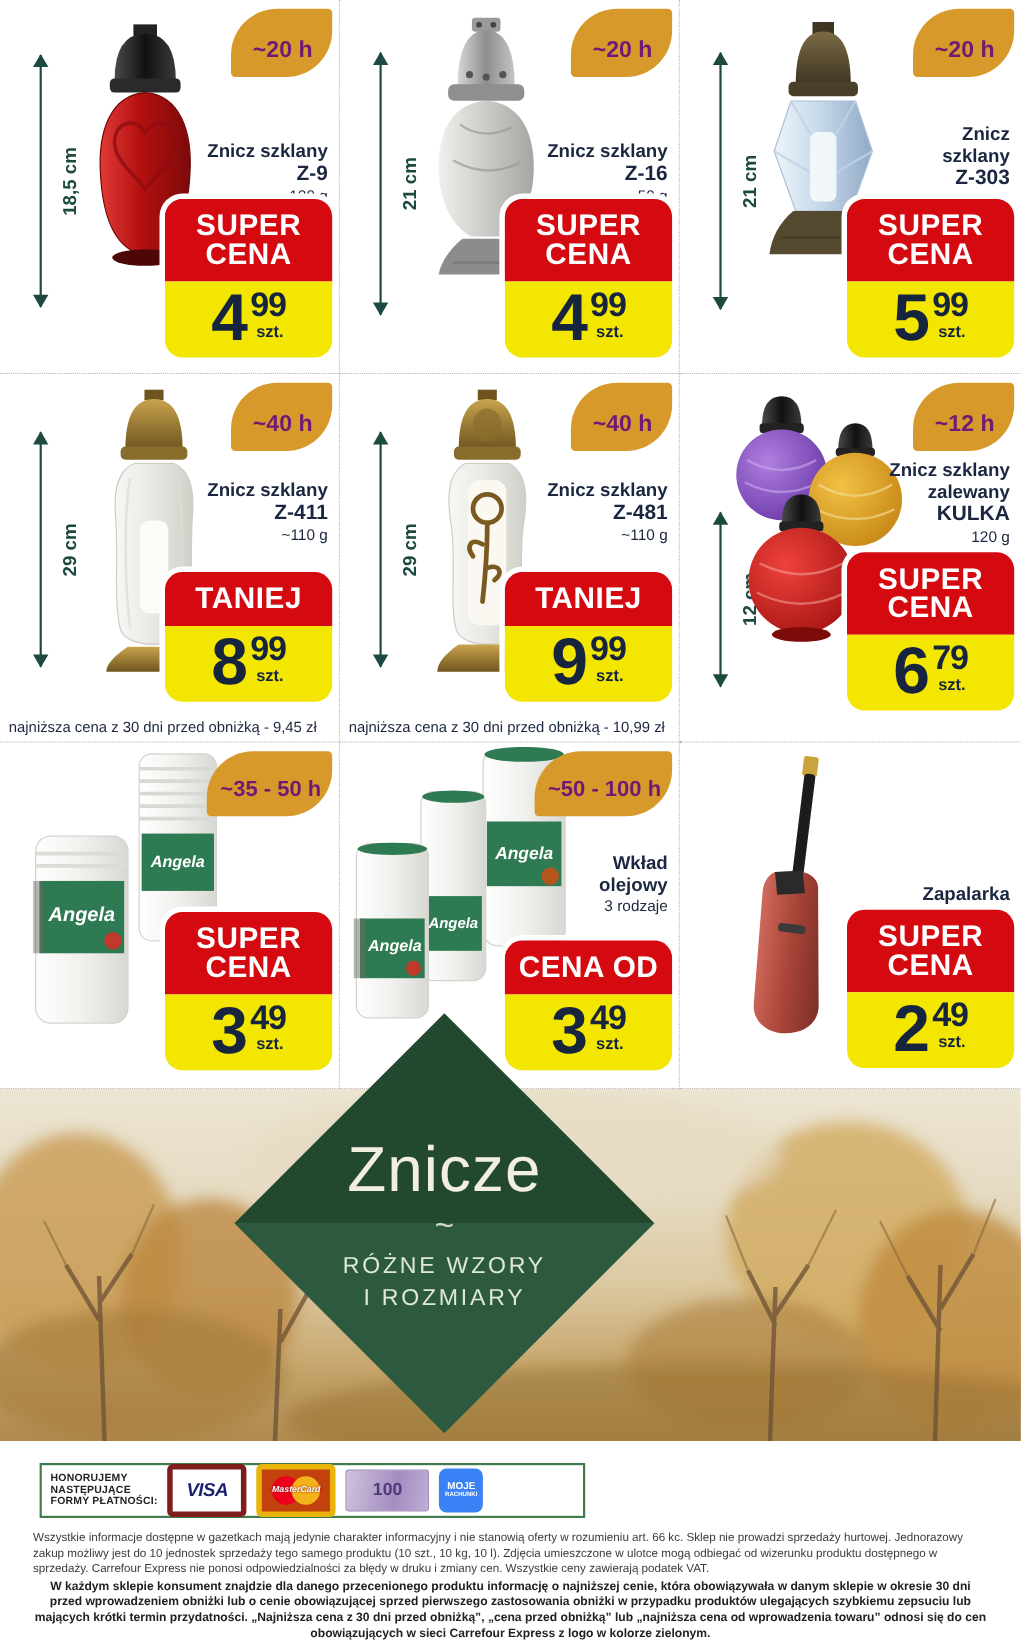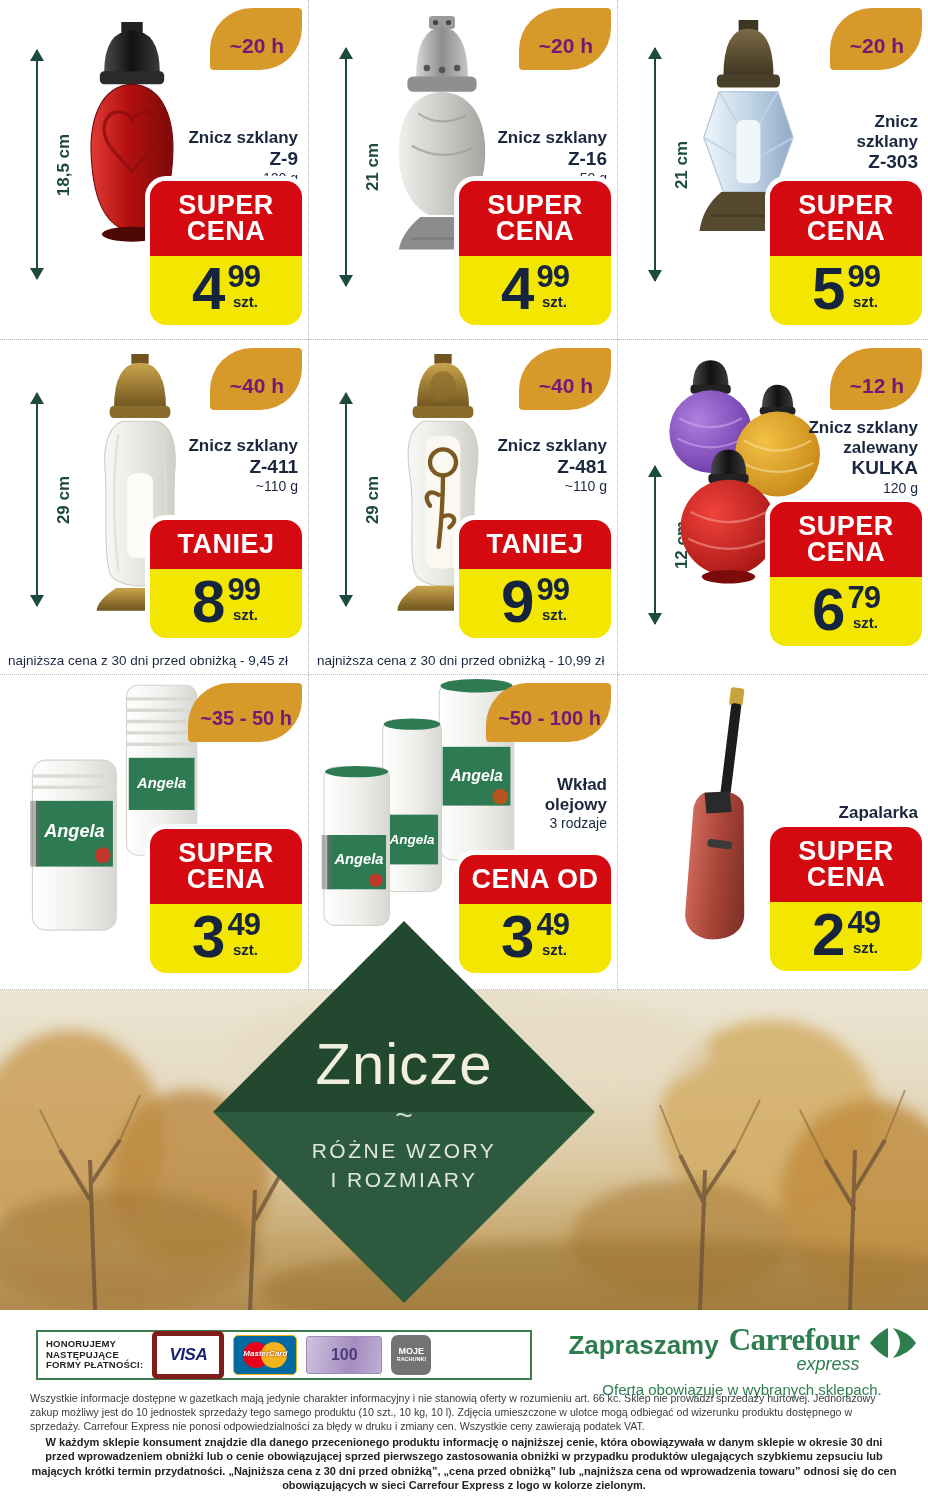--- a/index.html
+++ b/index.html
@@ -59,28 +59,28 @@
   #banner-tilde{font-size:30px;color:#cfdcc9;line-height:0.8;margin:6px 0 10px 0;}
   .banner-sub{font-size:21px;color:#dfe8d8;letter-spacing:2.5px;line-height:1.35;}
 
   
   #paybox{position:absolute;left:36px;top:1330px;width:496px;height:50px;border:2px solid #3f7d4e;
           display:flex;align-items:center;gap:9px;padding:0 8px;box-sizing:border-box;background:#fff;}
   .paylabel{font-size:9.5px;font-weight:700;color:#222;line-height:1.15;letter-spacing:0.2px;}
   .payicon{border-radius:5px;flex:none;display:flex;align-items:center;justify-content:center;}
   .visa{width:62px;height:38px;background:#fff;border:5px solid #7f1d1d;color:#1a1f71;
         font-weight:800;font-style:italic;font-size:17px;letter-spacing:-0.5px;}
-  .mc{width:62px;height:38px;background:#0369a1;border:1px solid #eab308;position:relative;}
+  .mc{width:62px;height:38px;background:#c2410c;border:5px solid #eab308;position:relative;}
   .mc .c1{position:absolute;left:9px;top:6px;width:26px;height:26px;border-radius:50%;background:#eb001b;}
   .mc .c2{position:absolute;right:9px;top:6px;width:26px;height:26px;border-radius:50%;background:#f4b21c;}
   .mc .mtxt{position:absolute;left:0;right:0;top:13px;text-align:center;color:#fff;font-weight:700;
             font-style:italic;font-size:8px;text-shadow:0 0 2px #7a0010;}
   .bank{width:74px;height:36px;background:linear-gradient(100deg,#cfc3de,#a48cc0 60%,#bfaed4);
         border:1px solid #9f8cba;color:#4d3a78;font-weight:800;font-size:16px;border-radius:3px;}
-  .moje{width:40px;height:40px;background:#737373;border-radius:7px;flex-direction:column;color:#fff;
+  .moje{width:40px;height:40px;background:#3b82f6;border-radius:7px;flex-direction:column;color:#fff;
         font-weight:800;font-size:9px;line-height:1;text-align:center;}
   .moje .m2{font-size:5.5px;margin-top:1px;}
   .kasa{color:#222;line-height:1.2;}
   .kasa .k1{font-size:11px;font-weight:800;}
   .kasa .k3{font-size:11px;font-weight:400;}
 
   #invite{position:absolute;left:556px;top:1322px;width:372px;text-align:center;color:#2e7d4f;}
   #invite-row{display:flex;align-items:flex-start;justify-content:center;gap:10px;}
   #invite-word{font-size:26px;font-weight:700;margin-top:8px;}
   #brandwrap{display:flex;flex-direction:column;align-items:flex-end;}
@@ -511,31 +511,17 @@
       <span class="c2"></span>
       <span class="mtxt">MasterCard</span>
     </div>
     <div class="payicon bank">100</div>
     <div class="payicon moje">
       <span>MOJE</span>
         <span class="m2">RACHUNKI</span>
     </div>
   </div>
 
-  <div id="invite">
-    <div id="invite-row">
-      <span id="invite-word">Zapraszamy</span>
-      <span id="brandwrap">
-        <span id="brand">Carrefour</span>
-        <span id="brand-sub">express</span>
-      </span>
-      <svg id="clogo" width="46" height="34" viewBox="0 0 46 34">
-        <path d="M0 17 Q9 6 18 2 L18 32 Q9 28 0 17 Z" fill="#2e7d4f"></path>
-        <path d="M23 2 Q39 6 46 17 Q39 28 23 32 Q30 24 30 17 Q30 10 23 2 Z" fill="#2e7d4f"></path>
-      </svg>
-    </div>
-    <div id="offer">Oferta obowiązuje w wybranych sklepach.</div>
-  </div>
 
   <div id="legal1">Wszystkie informacje dostępne w gazetkach mają jedynie charakter informacyjny i nie stanowią oferty w rozumieniu art. 66 kc. Sklep nie prowadzi sprzedaży hurtowej. Jednorazowy zakup możliwy jest do 10 jednostek sprzedaży tego samego produktu (10 szt., 10 kg, 10 l). Zdjęcia umieszczone w ulotce mogą odbiegać od wizerunku produktu dostępnego w sprzedaży. Carrefour Express nie ponosi odpowiedzialności za błędy w druku i zmiany cen. Wszystkie ceny zawierają podatek VAT.</div>
   <div id="legal2">W każdym sklepie konsument znajdzie dla danego przecenionego produktu informację o najniższej cenie, która obowiązywała w danym sklepie w okresie 30 dni przed wprowadzeniem obniżki lub o cenie obowiązującej sprzed pierwszego zastosowania obniżki w przypadku produktów ulegających szybkiemu zepsuciu lub mających krótki termin przydatności. „Najniższa cena z 30 dni przed obniżką”, „cena przed obniżką” lub „najniższa cena od wprowadzenia towaru” odnosi się do cen obowiązujących w sieci Carrefour Express z logo w kolorze zielonym.</div>
 
 </div>
 
 </body></html>

